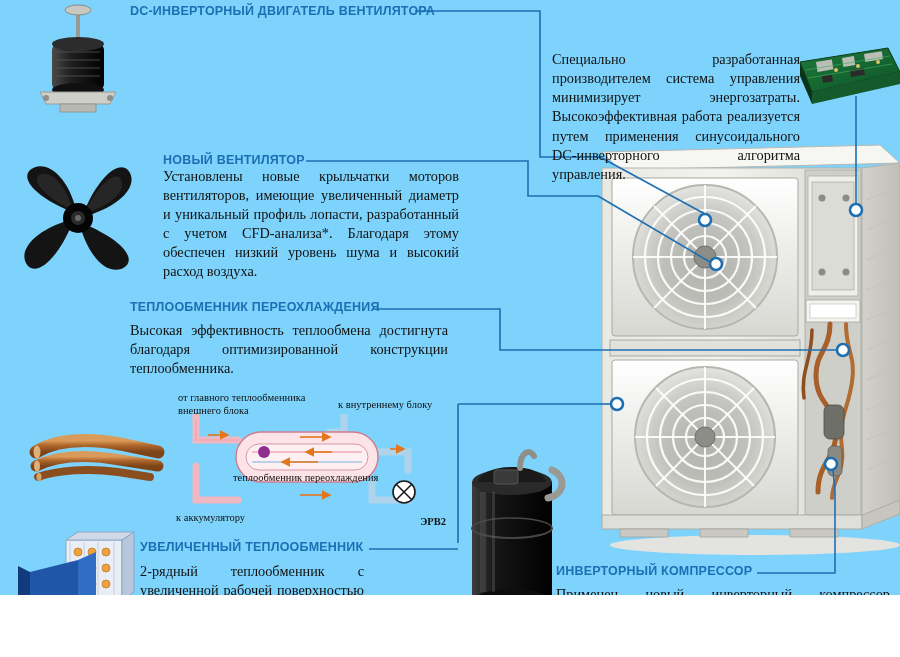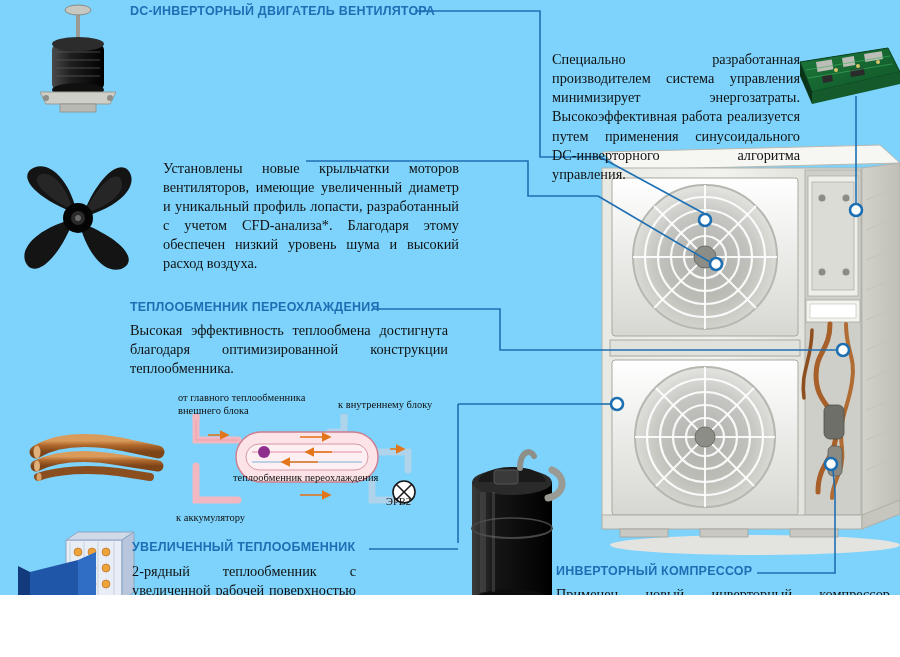--- a/index.html
+++ b/index.html
@@ -391,42 +391,43 @@
       <path d="M600,404 L611,404"></path>
       <path d="M835,492 L833,470"></path>
     </g>
   </svg>
 
   <div class="callout" style="left:130px; top:4px; width:290px;">
     <div class="callout-title">DC-ИНВЕРТОРНЫЙ ДВИГАТЕЛЬ ВЕНТИЛЯТОРА</div>
   </div>
 
   <div class="callout" style="left:163px; top:153px; width:300px;">
-    <div class="callout-body" style="margin-top:6px; width:296px;font-family:Liberation Serif, serif;">Установлены новые крыльчатки моторов вентиляторов, имеющие увеличенный диаметр и уникальный профиль лопасти, разработанный с учетом CFD-анализа*. Благодаря этому обеспечен низкий уровень шума и высокий расход воздуха.</div>
+    <div class="callout-title">НОВЫЙ ВЕНТИЛЯТОР</div>
+    <div class="callout-body" style="margin-top:0; width:296px;font-family:Liberation Serif, serif;">Установлены новые крыльчатки моторов вентиляторов, имеющие увеличенный диаметр и уникальный профиль лопасти, разработанный с учетом CFD-анализа*. Благодаря этому обеспечен низкий уровень шума и высокий расход воздуха.</div>
   </div>
 
   <div class="callout" style="left:130px; top:300px; width:320px;">
     <div class="callout-title">ТЕПЛООБМЕННИК ПЕРЕОХЛАЖДЕНИЯ</div>
     <div class="callout-body" style="margin-top:7px; width:318px;">Высокая эффективность теплообмена достигнута благодаря оптимизированной конструкции теплообменника.</div>
   </div>
 
-  <div class="callout" style="left:132px; top:540px; width:230px;">
+  <div class="callout" style="left:140px; top:540px; width:230px;">
     <div class="callout-title">УВЕЛИЧЕННЫЙ ТЕПЛООБМЕННИК</div>
     <div class="callout-body" style="margin-top:8px; width:224px;">2-рядный теплообменник с увеличенной рабочей поверхностью обеспечивает эффективный теплообмен.</div>
   </div>
 
   <div class="callout" style="left:556px; top:564px; width:336px;">
     <div class="callout-title">ИНВЕРТОРНЫЙ КОМПРЕССОР</div>
     <div class="callout-body" style="margin-top:7px; width:334px;">Применен новый инверторный компрессор спирального типа с широким диапазоном частоты вращения от 15 до 120 оборотов в секунду .</div>
   </div>
 
   <div class="callout" style="left:552px; top:4px; width:250px;margin-top:46px;">
     <div class="plain-body" style="width:248px;">Специально разработанная производителем система управления минимизирует энергозатраты. Высокоэффективная  работа реализуется путем применения синусоидального DC-инверторного алгоритма управления.</div>
   </div>
 
   <div class="diagram-label" style="left:178px; top:392px; width:140px; white-space:pre-line;">от главного теплообменника
 внешнего блока</div>
   <div class="diagram-label" style="left:338px; top:399px; width:130px;">к внутреннему блоку</div>
   <div class="diagram-label" style="left:233px; top:472px; width:160px;">теплообменник переохлаждения</div>
   <div class="diagram-label" style="left:176px; top:512px; width:130px;">к аккумулятору</div>
-  <div class="diagram-label" style="left:386px; top:496px; width:60px; font-weight:normal;">ЭРВ2</div>
+  <div class="diagram-label" style="left:386px; top:516px; width:60px; font-weight:bold;text-align:right;">ЭРВ2</div>
 
 </div>
 
 </body></html>

